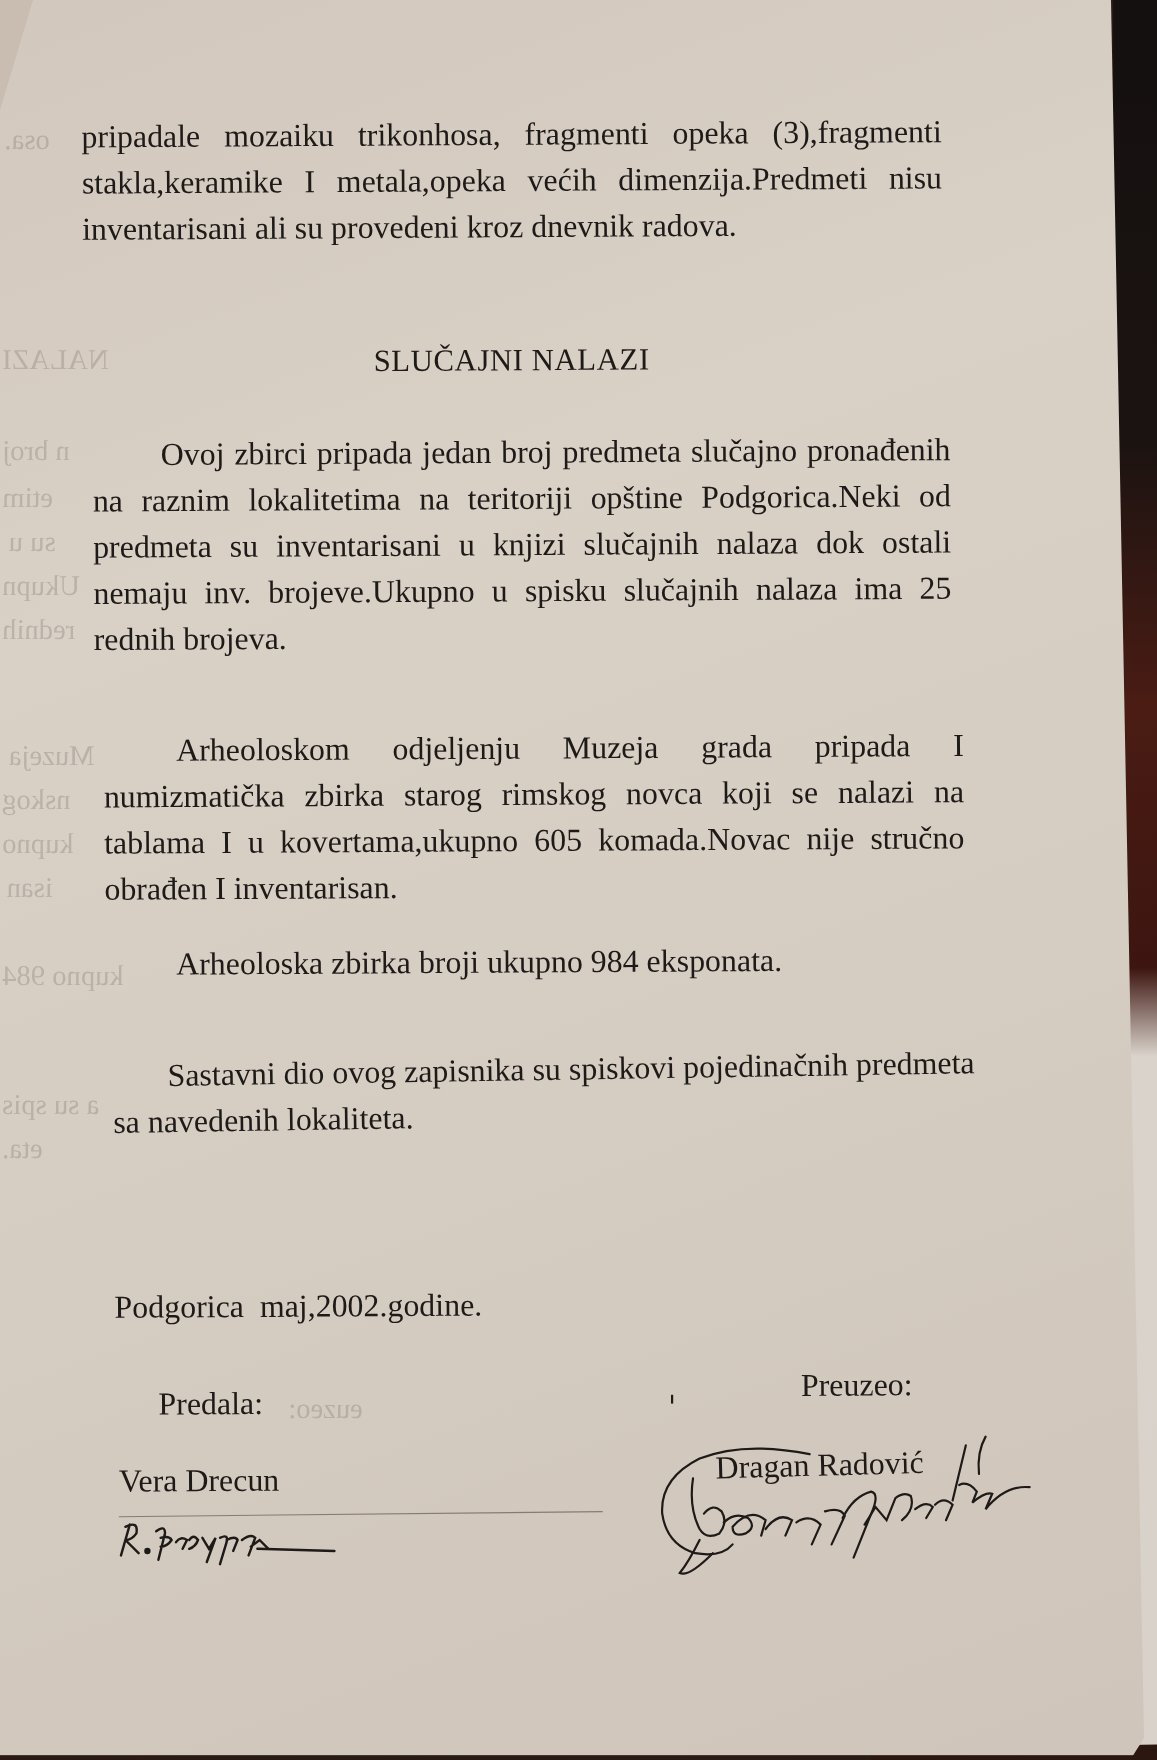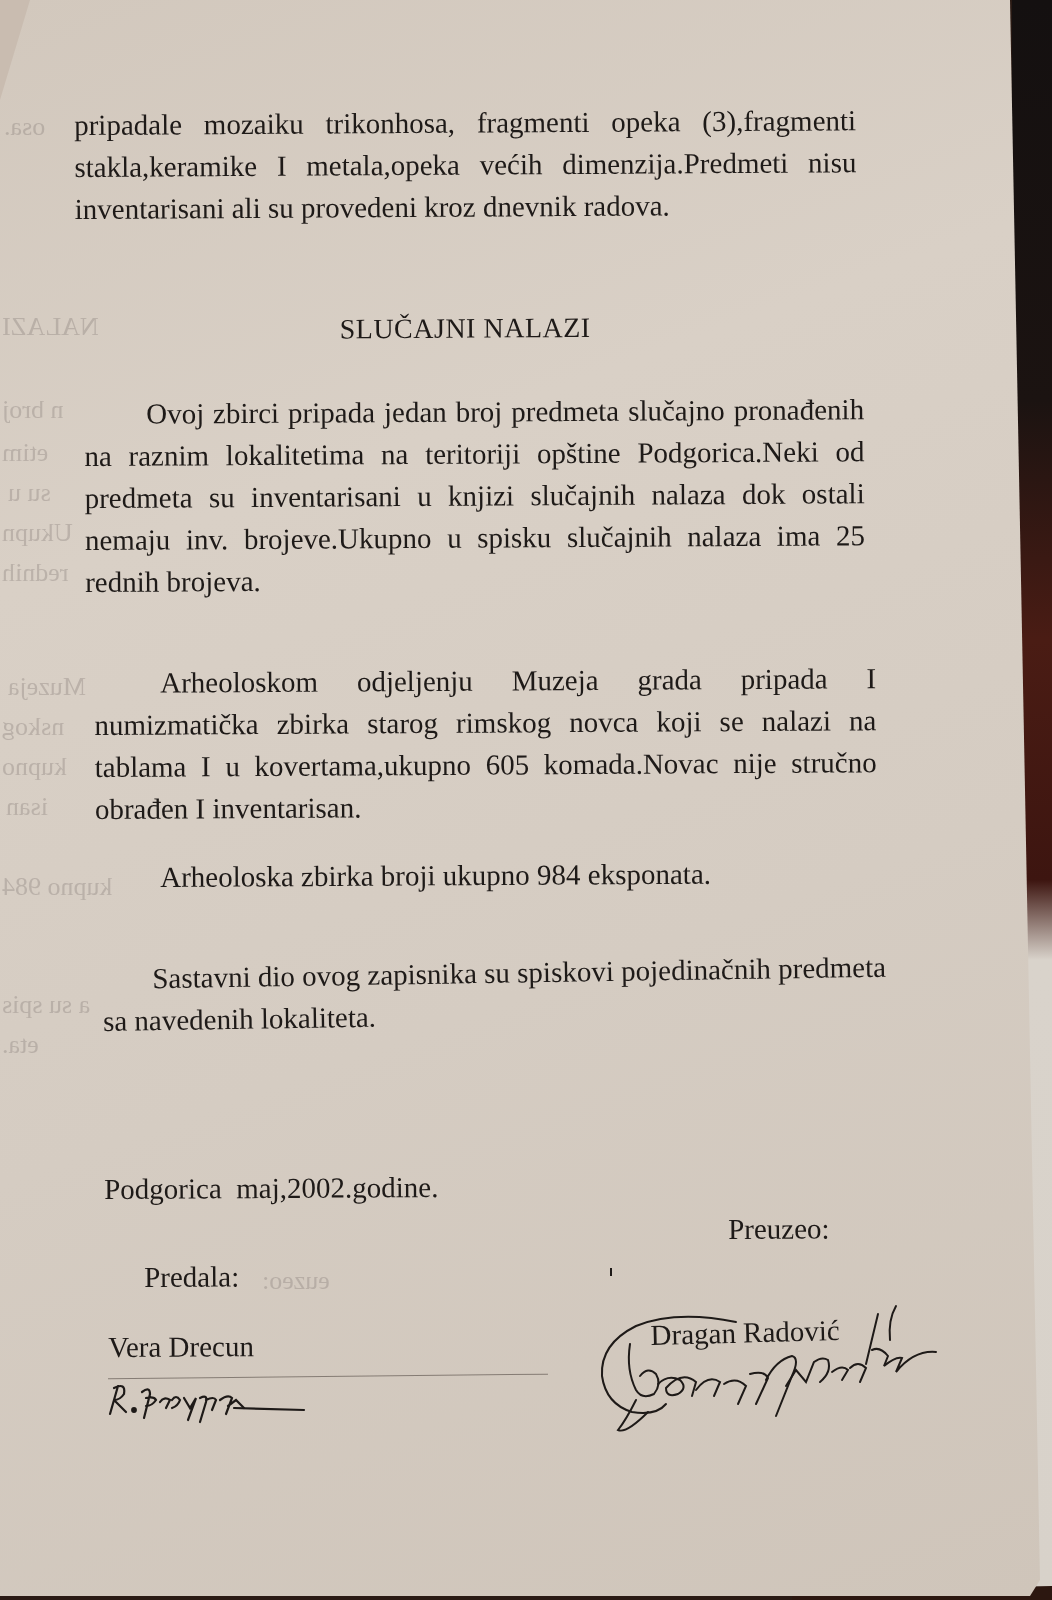--- a/index.html
+++ b/index.html
@@ -107,21 +107,21 @@
 
   <div class="doc p-justify" style="left:94px; top:662px; width:782px; text-indent:66px;">Arheoloskom odjeljenju Muzeja grada pripada I numizmatička zbirka starog rimskog novca koji se nalazi na tablama I u kovertama,ukupno 605 komada.Novac nije stručno obrađen I inventarisan.</div>
 
   <div class="doc" style="left:160px; top:856px; width:700px;">Arheoloska zbirka broji ukupno 984 eksponata.</div>
 
   <div class="doc" style="left:102px; top:958px; width:800px; text-indent:50px; transform: rotate(-0.9deg);">Sastavni dio ovog zapisnika su spiskovi pojedinačnih predmeta sa navedenih lokaliteta.</div>
 
   <div class="doc" style="left:104px; top:1168px; white-space:pre;">Podgorica  maj,2002.godine.</div>
 
   <div class="doc" style="left:144px; top:1256px;">Predala:</div>
-  <div class="doc" style="left:728px; top:1208px;">Preuzeo:</div>
+  <div class="doc" style="left:728px; top:1239px;">Preuzeo:</div>
 
   <div class="doc" style="left:108px; top:1326px;">Vera Drecun</div>
   <div class="sig-line" style="left:108px; top:1376px; width:440px; transform: rotate(-0.6deg);"></div>
 
   <div class="doc" style="left:650px; top:1314px; transform: rotate(-1.5deg);">Dragan Radović</div>
 
   <div class="sig" style="position:absolute; left:104px; top:1378px;">
     <svg width="220" height="50" viewBox="0 0 220 50">
       <g fill="none" stroke="#1e1a18" stroke-width="2.2" stroke-linecap="round">
         <path d="M6 36 L14 8 M10 10 Q22 4 20 16 Q16 22 10 22 M10 22 L22 34"></path>

